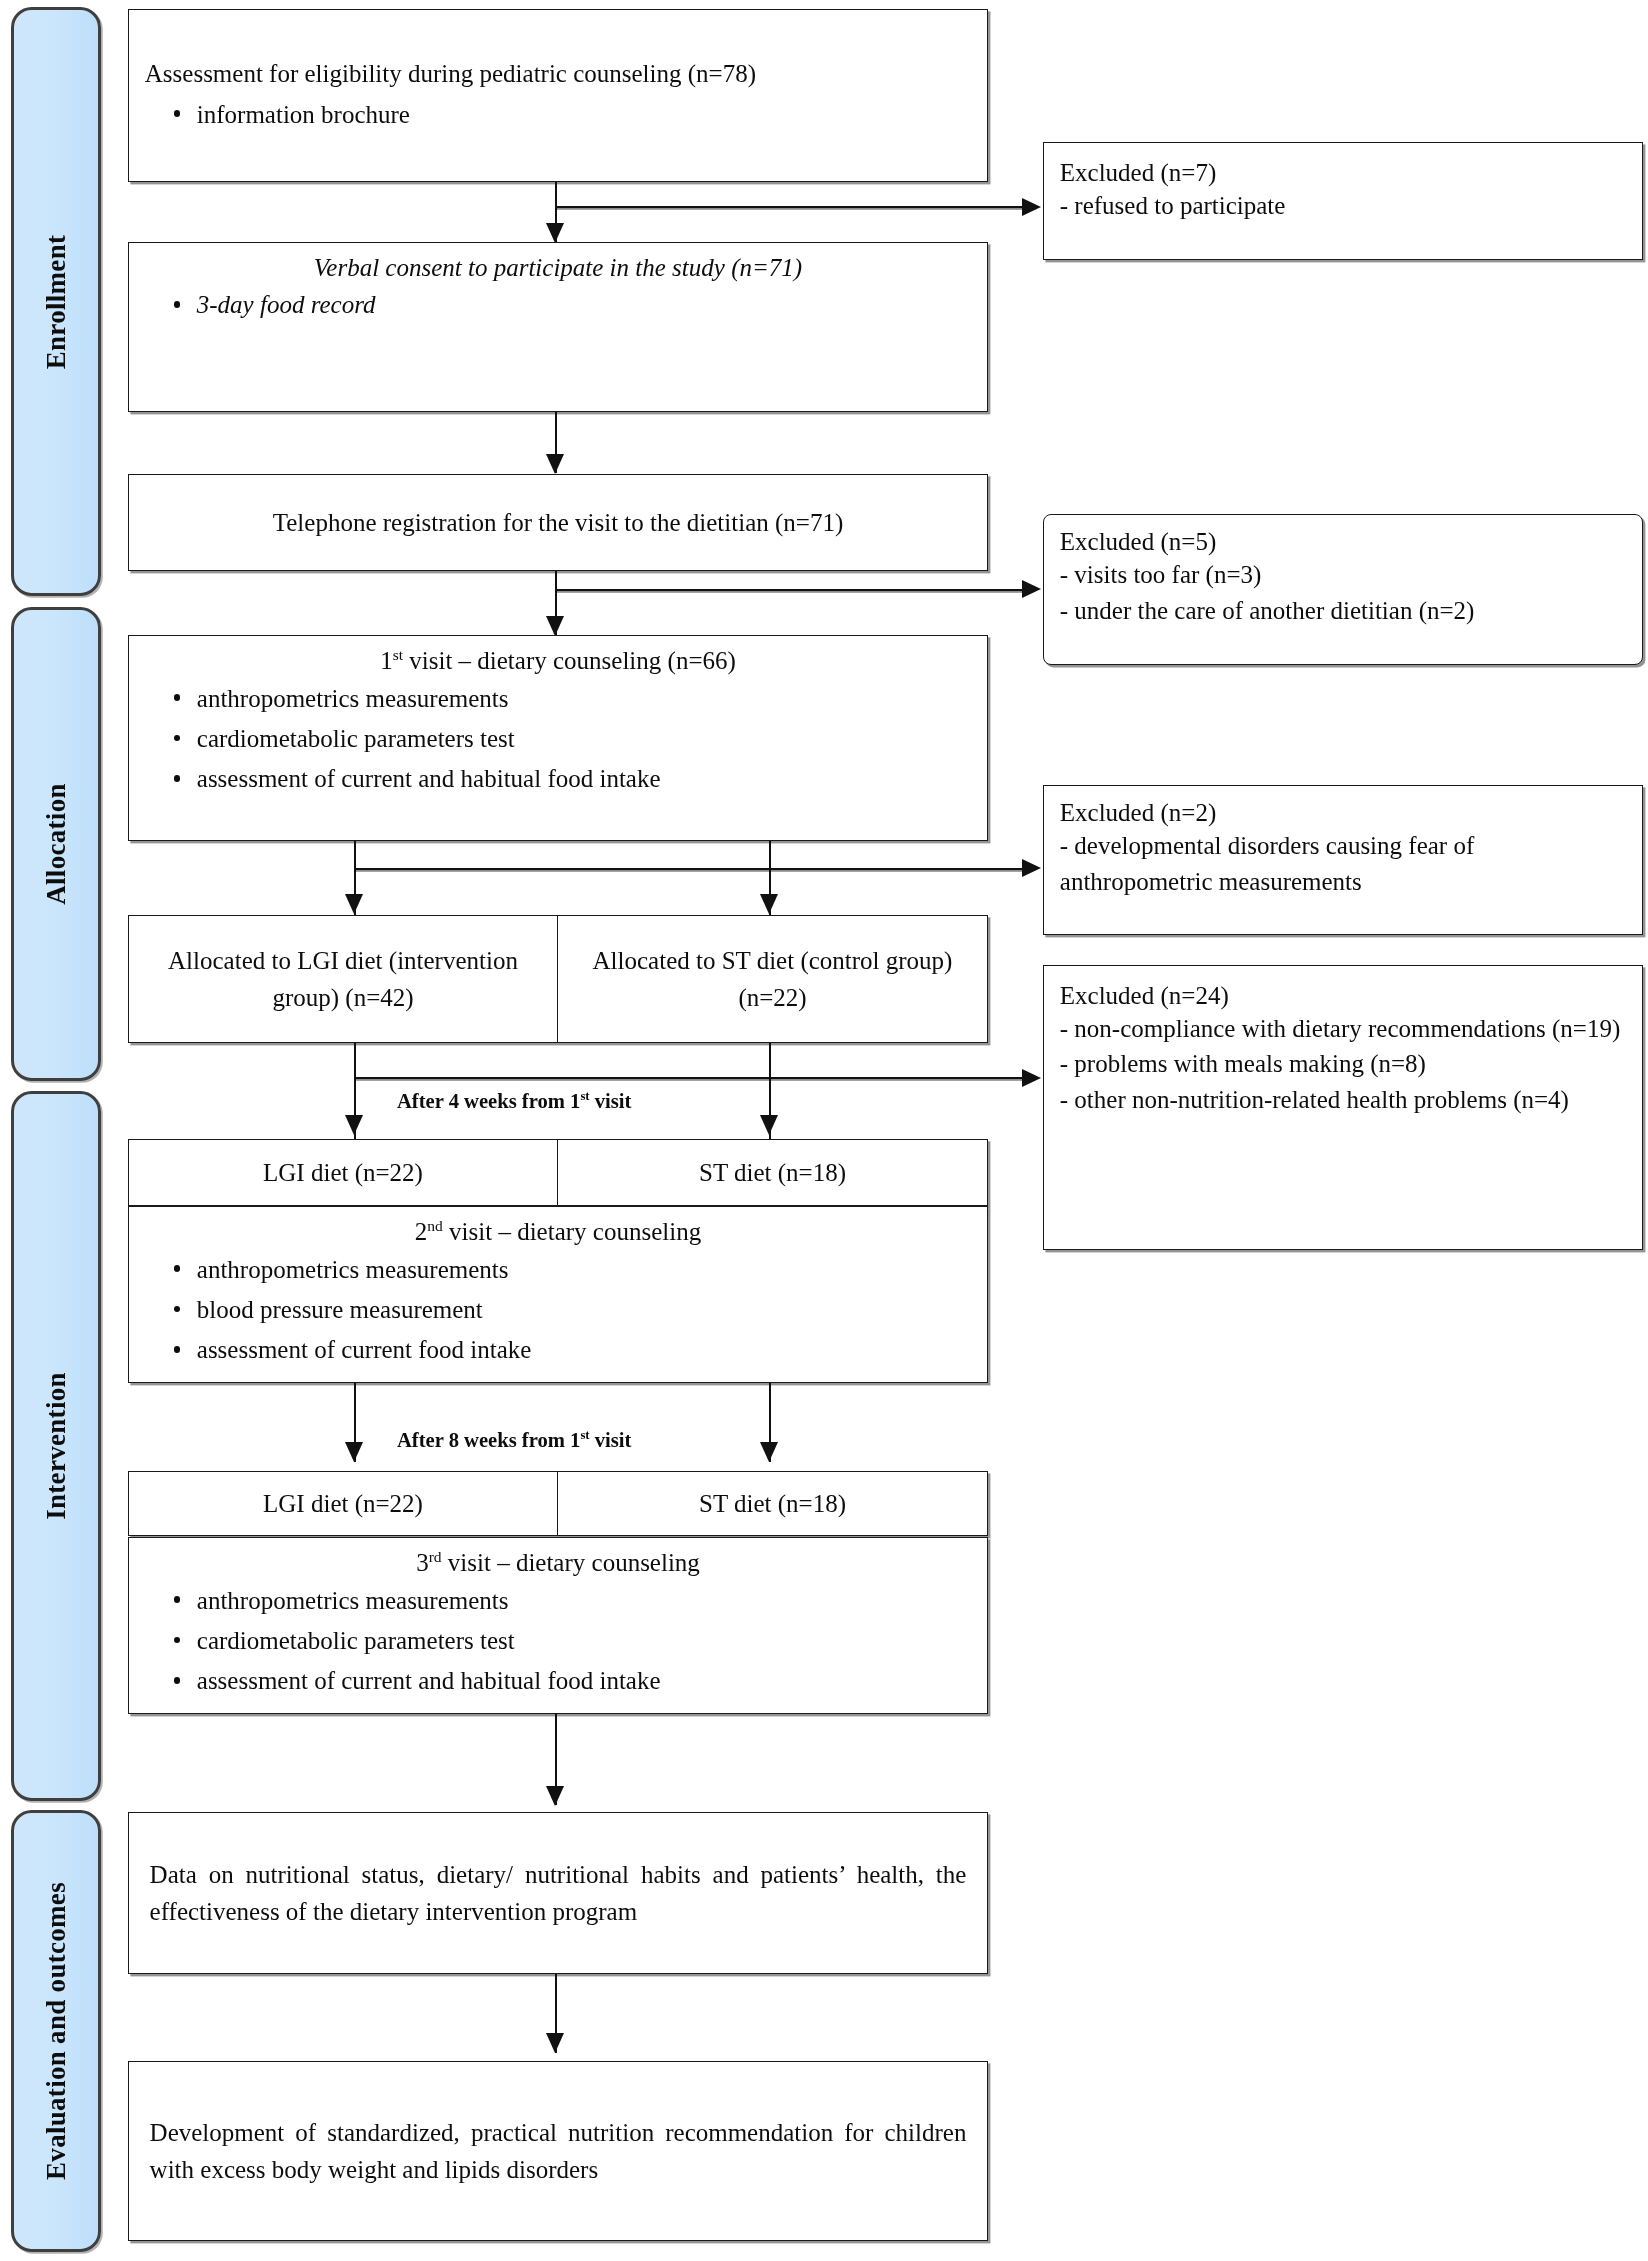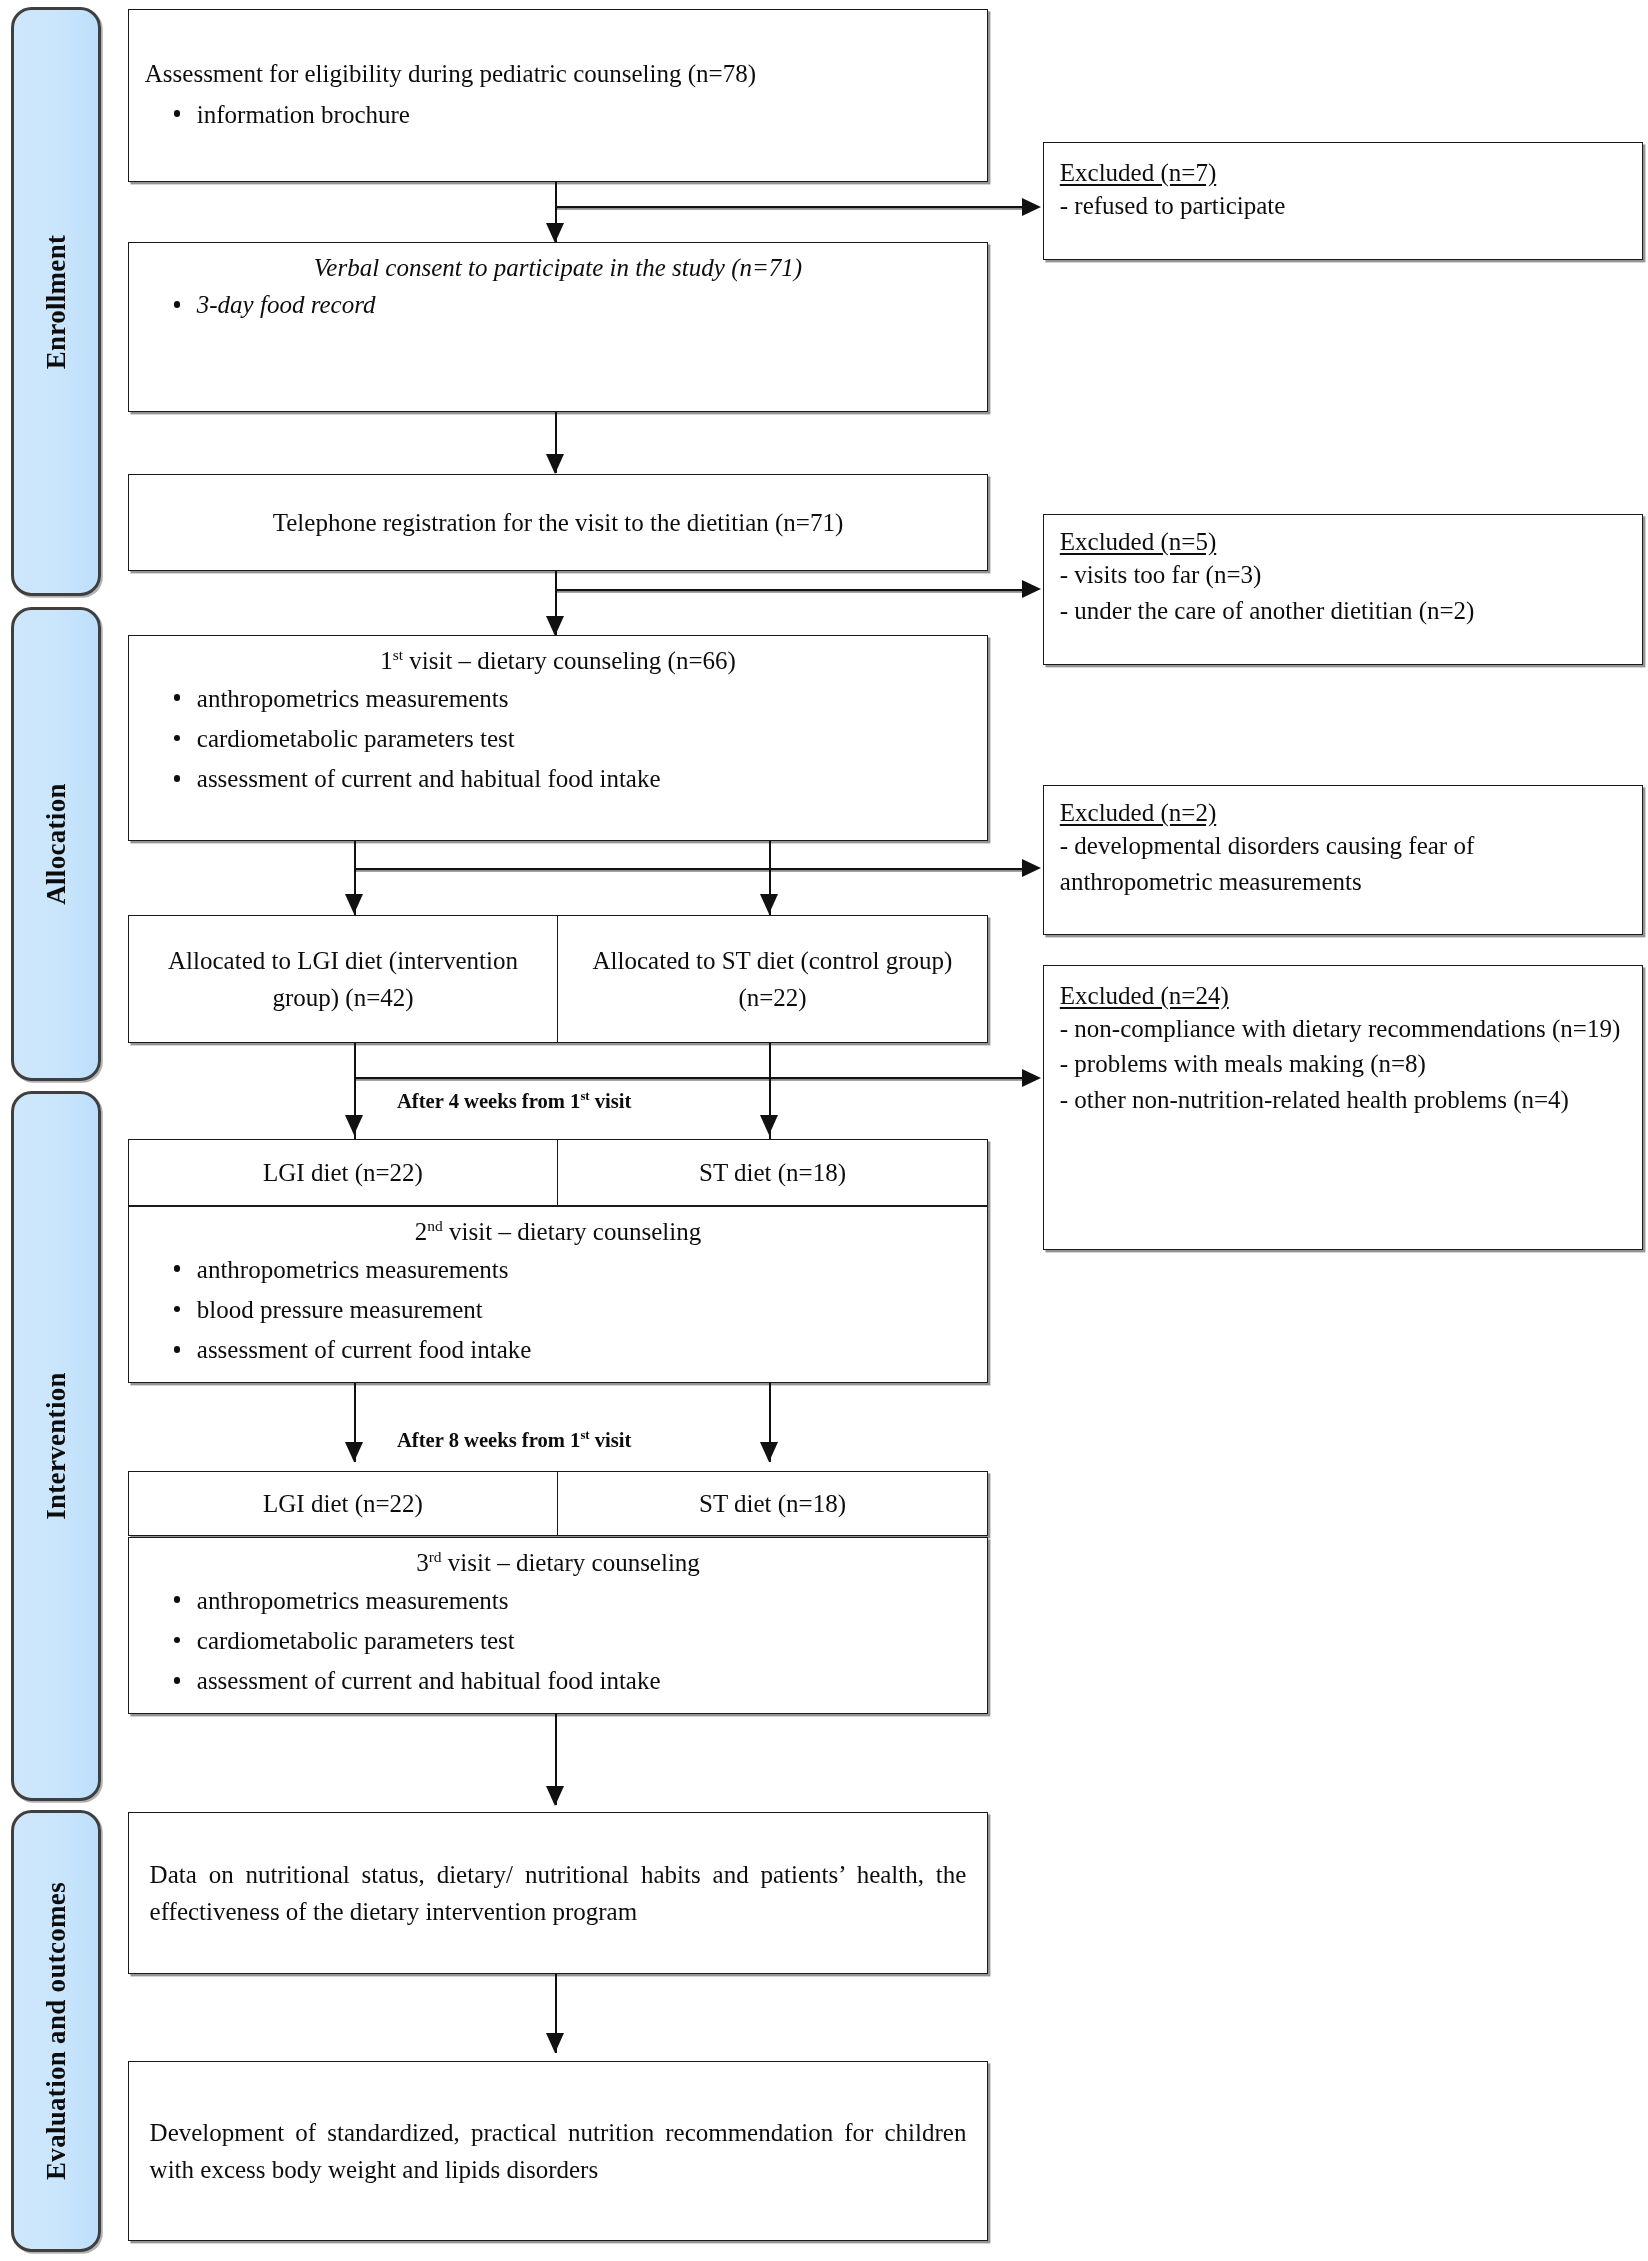--- a/index.html
+++ b/index.html
@@ -92,21 +92,20 @@
     left: -23px;
     top: 14.5px;
     width: 6.7px;
     height: 6.7px;
     border-radius: 50%;
     background: #0d0d0d;
   }
 
   .excl-head {
     font-size: 25px;
-    text-decoration: underline;
     text-underline-offset: 3px;
     color: #0d0d0d;
     margin-bottom: 1.2px;
   }
   .excl-item {
     font-size: 25px;
     line-height: 1.42;
     color: #0d0d0d;
   }
 
@@ -223,21 +222,21 @@
     <div class="box-inner" style="display:flex; align-items:center;">
       <div class="title-center" style="width:100%;">Telephone registration for the visit to the dietitian (n=71)</div>
     </div>
   </div>
 
   <div class="vline" style="left:555px; top:571px; height:65px;"></div>
   <div class="arrow-down" style="left:546px; top:616px;"></div>
   <div class="hline" style="left:555px; top:589px; width:467px;"></div>
   <div class="arrow-right" style="left:1022px; top:580px;"></div>
 
-  <div class="box" style="left:1043px; top:514px; width:600px; height:151px;">
+  <div class="box" style="left:1043px; top:514px; width:600px; height:151px;border-radius:8px;">
     <div class="box-inner" style="padding-top:13.3px;">
       <div class="excl-head">Excluded (n=5)</div>
       <div class="excl-item">- visits too far (n=3)</div>
       <div class="excl-item">- under the care of another dietitian (n=2)</div>
     </div>
   </div>
 
   <div class="box" style="left:128px; top:635px; width:860px; height:206px;">
     <div class="box-inner">
       <div class="title-center">

